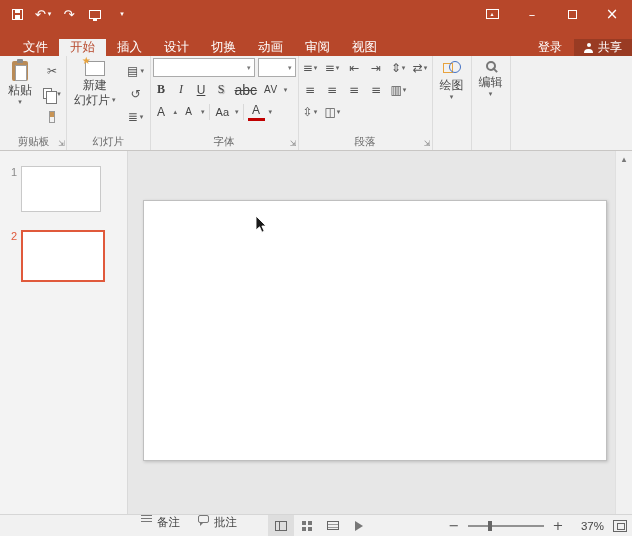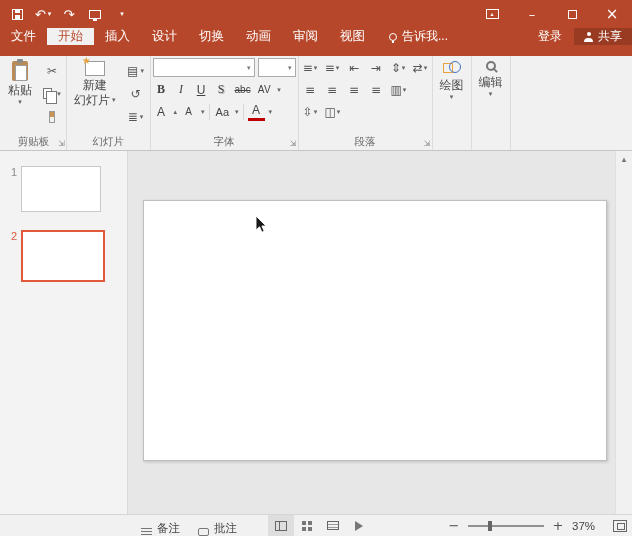--- a/index.html
+++ b/index.html
@@ -30,21 +30,21 @@
   .monitor-icon { width: 12px; height: 9px; border: 1px solid #fff; position: relative; display: inline-block; }
   .monitor-icon::after { content: ""; position: absolute; left: 3px; bottom: -3px; width: 4px; height: 2px; background: #fff; }
   .wintitle { position: absolute; left: 50%; transform: translateX(-50%); font-size: 12px; color: #fff; white-space: nowrap; z-index: 1; }
   .winctrls { margin-left: auto; display: flex; height: 100%; z-index: 2; }
   .wbtn { width: 40px; height: 100%; display: flex; align-items: center; justify-content: center; color: #fff; font-size: 13px; }
   .rdo-icon { width: 13px; height: 10px; border: 1px solid #fff; display: flex; align-items: flex-start; justify-content: center; font-size: 6px; line-height: 1.2; }
   .max-icon { width: 9px; height: 9px; border: 1px solid #fff; display: inline-block; }
   .close-glyph { font-size: 15px; }
 
   
-  .tabrow { flex: 0 0 28px; height: 28px; background: #B7472A; display: flex; align-items: flex-start; color: #fff; }
+  .tabrow { flex: 0 0 28px; height: 28px; background: #B7472A; display: flex; align-items: flex-end; color: #fff; padding-left: 12px; }
   .tab { display: flex; align-items: center; padding: 0 11px; font-size: 12.5px; white-space: nowrap; }
   .tab.active { background: #F1F1F1; color: #B7472A; }
   .tellme { display: flex; align-items: center; gap: 5px; padding: 0 9px; margin-left: 4px; font-size: 12px; white-space: nowrap; }
   .bulb-icon { width: 8px; height: 8px; border: 1px solid #fff; border-radius: 50%; position: relative; display: inline-block; }
   .bulb-icon::after { content: ""; position: absolute; left: 2px; bottom: -3px; width: 2px; height: 2px; background: #fff; }
   .tab-spacer { flex: 1; }
   .signin { display: flex; align-items: center; padding: 0 12px; white-space: nowrap; }
   .share { display: flex; align-items: center; gap: 5px; padding: 0 10px; background: rgba(0,0,0,0.16); white-space: nowrap; }
   .person-icon { width: 9px; height: 10px; position: relative; display: inline-block; }
   .person-icon::before { content: ""; position: absolute; top: 0; left: 2.5px; width: 4px; height: 4px; border-radius: 50%; background: #fff; }
@@ -82,21 +82,21 @@
   .frow { display: flex; align-items: center; gap: 3px; }
   .combo { height: 19px; background: #fff; border: 1px solid #ABABAB; display: flex; align-items: center; justify-content: space-between; padding: 0 3px; color: #666; }
   .combo-val { font-size: 11px; overflow: hidden; white-space: nowrap; }
   .ccaret { font-size: 7px; color: #777; }
   .fname { width: 102px; } .fsize { width: 38px; }
   .fbtn { height: 19px; min-width: 17px; display: flex; align-items: center; justify-content: center; color: #444; font-size: 12px; padding: 0 2px; }
   .fb-bold { font-weight: bold; font-family: "Liberation Serif", serif; }
   .fb-italic { font-style: italic; font-family: "Liberation Serif", serif; }
   .fb-underline { text-decoration: underline; }
   .fb-shadow { text-shadow: 1px 1px 1px #AAA; font-family: "Liberation Serif", serif; }
-  .fb-strike { text-decoration: line-through; font-size: 10px; }
+  .fb-strike { text-decoration: line-through; font-size: 14px; }
   .fb-av { font-size: 10px; letter-spacing: 0.5px; }
   .fb-grow { font-size: 12px; } .fb-shrink { font-size: 10px; }
   .fb-case { font-size: 11px; }
   .fb-color { border-bottom: 3px solid #C00000; line-height: 1; padding-bottom: 0; font-size: 12px; }
   .vdiv { width: 1px; height: 16px; background: #D8D8D8; margin: 0 1px; }
 
   
   .g-para .gbody { flex-direction: column; gap: 3px; align-items: stretch; }
   .pbtn { height: 19px; min-width: 19px; display: flex; align-items: center; justify-content: center; color: #555; font-size: 12px; padding: 0 2px; }
   .pico { font-size: 12px; line-height: 1; }
@@ -120,37 +120,37 @@
   .editor { flex: 1; background: #E7E7E7; position: relative; min-width: 0; }
   .slide { position: absolute; left: 15px; top: 49px; width: 464px; height: 261px; background: #fff; border: 1px solid #BFBFBF; box-shadow: 1px 1px 3px rgba(0,0,0,0.18); }
   .cursor { position: absolute; left: 127px; top: 64px; width: 13px; height: 20px; }
 
   .vscroll { width: 17px; background: #F1F1F1; border-left: 1px solid #E0E0E0; display: flex; flex-direction: column; align-items: center; padding-top: 4px; }
   .scroll-arrow { font-size: 9px; color: #787878; line-height: 1; }
 
   
   .statusbar { flex: 0 0 22px; height: 22px; background: #F1F1F1; border-top: 1px solid #D6D6D6; display: flex; align-items: center; font-size: 11.5px; color: #444; }
   .sb-spacer { width: 132px; }
-  .sb-item { display: flex; align-items: flex-end; gap: 5px; padding: 0 9px; height: 100%; }
+  .sb-item { display: flex; align-items: flex-start; gap: 5px; padding: 0 9px; height: 100%; }
   .lines-icon { width: 11px; height: 8px; background: repeating-linear-gradient(to bottom, #777 0 1px, transparent 1px 3px); display: inline-block; }
   .bubble-icon { width: 11px; height: 8px; border: 1px solid #777; border-radius: 2px; position: relative; display: inline-block; }
   .bubble-icon::after { content: ""; position: absolute; left: 1px; bottom: -4px; width: 0; height: 0; border: 2px solid transparent; border-top-color: #777; border-left-color: #777; }
   .views { display: flex; height: 100%; margin-left: 22px; }
   .vbtn { width: 26px; height: 100%; display: flex; align-items: center; justify-content: center; }
   .vbtn.active { background: #DEDEDE; }
   .normal-icon { width: 12px; height: 10px; border: 1px solid #666; position: relative; display: inline-block; }
   .normal-icon::before { content: ""; position: absolute; left: 3px; top: 0; bottom: 0; width: 1px; background: #666; }
   .sorter-icon { width: 4px; height: 4px; background: #777; box-shadow: 6px 0 #777, 0 6px #777, 6px 6px #777; display: inline-block; margin: -6px 6px 6px 0; position: relative; top: 3px; }
   .reading-icon { width: 12px; height: 9px; border: 1px solid #666; display: inline-block; background: repeating-linear-gradient(to bottom, transparent 0 2px, #999 2px 3px); }
   .show-icon { width: 0; height: 0; border-left: 8px solid #777; border-top: 5px solid transparent; border-bottom: 5px solid transparent; display: inline-block; }
   .zoom { margin-left: auto; display: flex; align-items: center; gap: 7px; padding-right: 5px; }
   .zbtn { width: 14px; text-align: center; color: #555; font-size: 13px; }
   .ztrack { width: 76px; height: 2px; background: #929292; position: relative; }
   .zthumb { position: absolute; left: 20px; top: -4px; width: 4px; height: 10px; background: #666; }
-  .zpct { width: 32px; color: #444; }
+  .zpct { width: 32px; text-align: right; color: #444; }
   .fit-icon { width: 14px; height: 12px; border: 1px solid #666; position: relative; display: inline-block; margin-left: 2px; }
   .fit-icon::before { content: ""; position: absolute; left: 3px; top: 2px; width: 6px; height: 5px; border: 1px solid #666; }
 </style>
 </head>
 <body>
 
 <div class="app">
 
   <div class="titlebar">
     <div class="qat">
@@ -187,24 +187,20 @@
 
   <div class="tabrow">
     <span class="tab">文件</span>
     <span class="tab active">开始</span>
     <span class="tab">插入</span>
     <span class="tab">设计</span>
     <span class="tab">切换</span>
     <span class="tab">动画</span>
     <span class="tab">审阅</span>
     <span class="tab">视图</span>
-    <span class="tellme">
-      <span class="bulb-icon"></span>
-      <span>告诉我...</span>
-    </span>
     <span class="tab-spacer"></span>
     <span class="signin">登录</span>
     <span class="share">
       <span class="person-icon"></span>
       <span>共享</span>
     </span>
   </div>
 
   <div class="ribbon">
 

